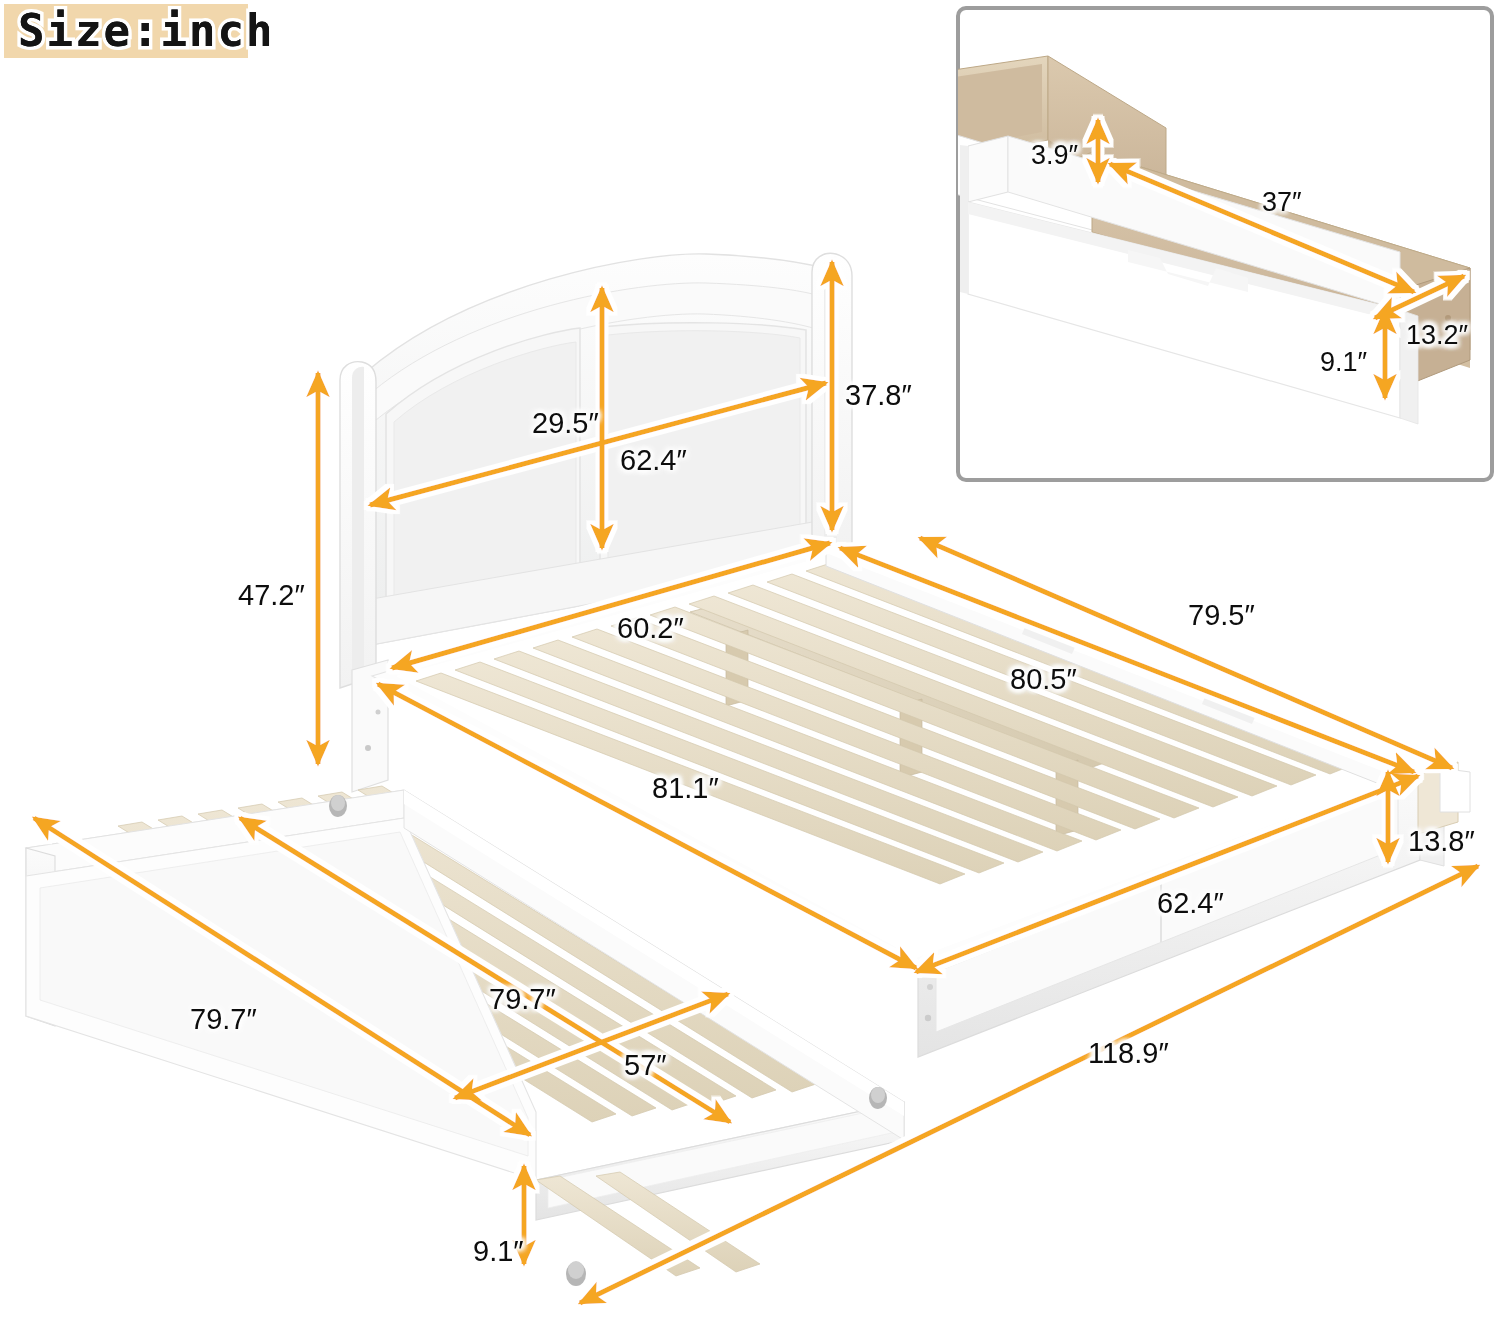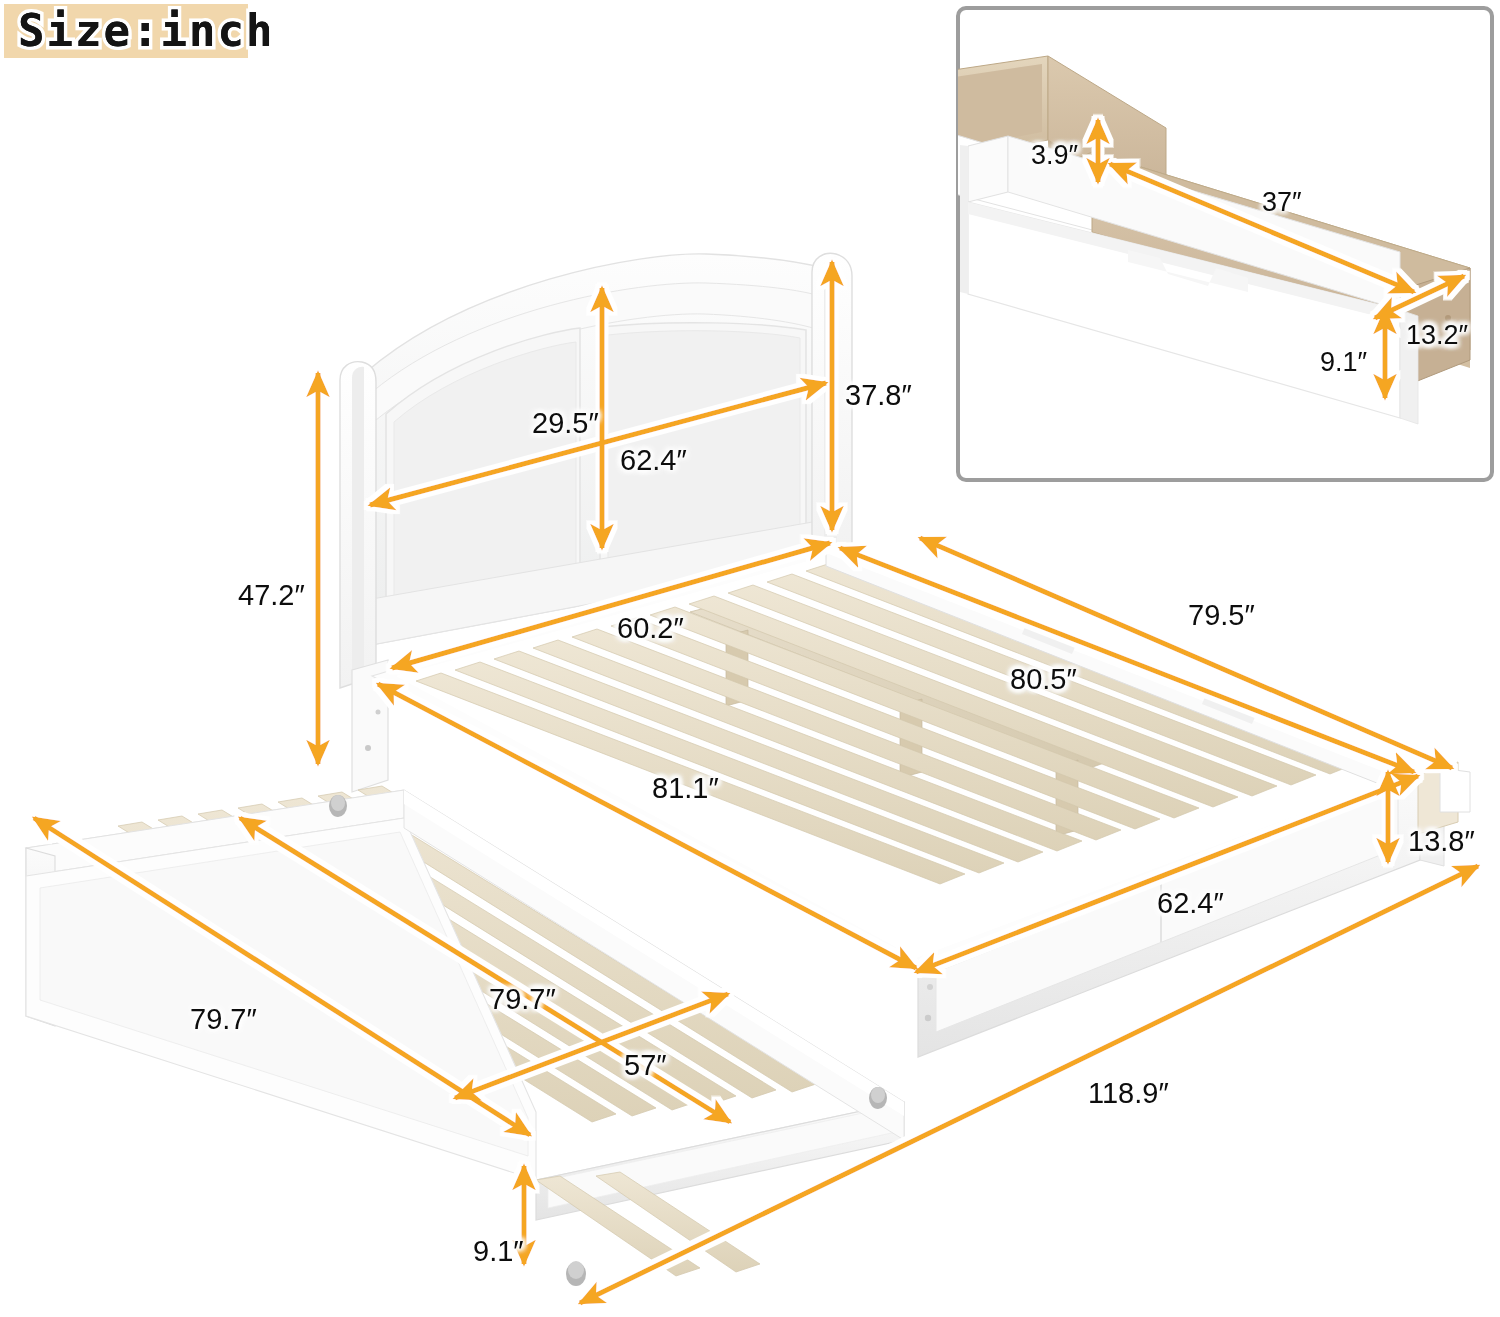--- a/index.html
+++ b/index.html
@@ -347,20 +347,20 @@
   <div class="dim" style="left:617px; top:614px;">60.2″</div>
   <div class="dim" style="left:1010px; top:665px;">80.5″</div>
   <div class="dim" style="left:652px; top:774px;">81.1″</div>
   <div class="dim" style="left:1163px; top:601px;margin-left:25px;">79.5″</div>
   <div class="dim" style="left:1157px; top:889px;">62.4″</div>
   <div class="dim" style="left:1408px; top:827px;">13.8″</div>
   <div class="dim" style="left:190px; top:1005px;">79.7″</div>
   <div class="dim" style="left:489px; top:985px;">79.7″</div>
   <div class="dim" style="left:624px; top:1051px;">57″</div>
   <div class="dim" style="left:473px; top:1237px;">9.1″</div>
-  <div class="dim" style="left:1088px; top:1079px;">118.9″</div>
+  <div class="dim" style="left:1088px; top:1039px;">118.9″</div>
 
   <div class="dim sm" style="left:1031px; top:142px;text-align:right;">3.9″</div>
   <div class="dim sm" style="left:1262px; top:189px;">37″</div>
   <div class="dim sm" style="left:1406px; top:322px;">13.2″</div>
   <div class="dim sm" style="left:1320px; top:349px;">9.1″</div>
 
 </div>
 
 </body></html>

